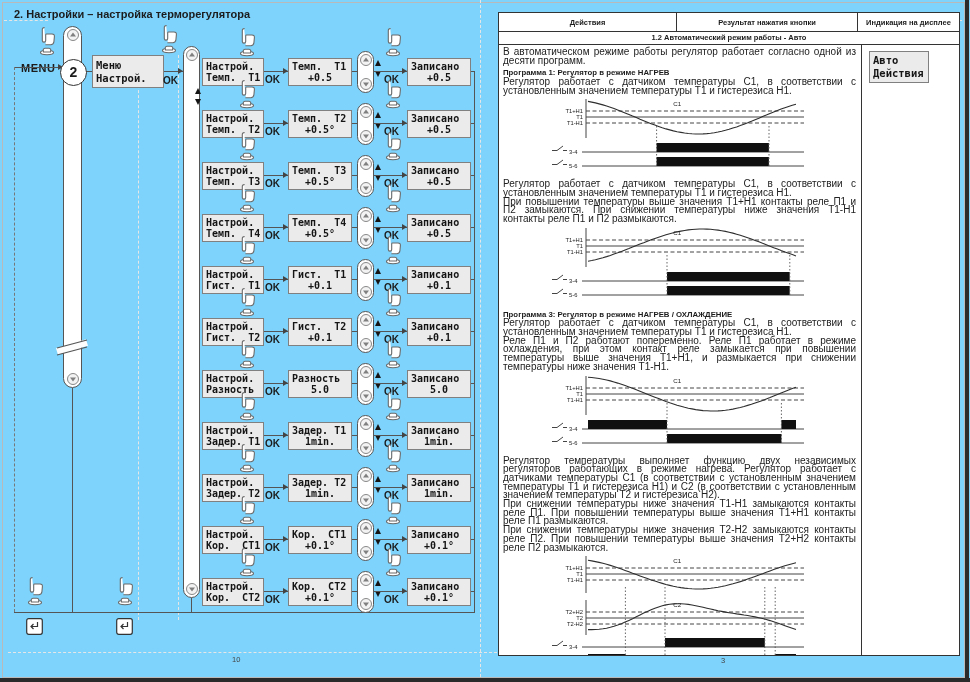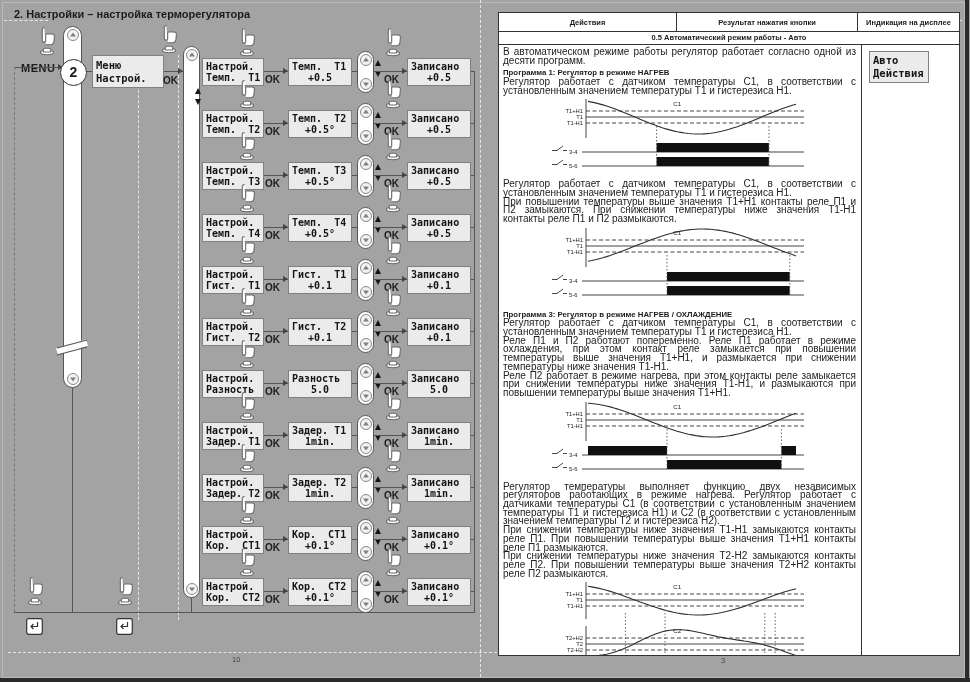--- a/index.html
+++ b/index.html
@@ -1,16 +1,16 @@
 <!DOCTYPE html>
 <html><head>
 <meta charset="utf-8">
 <style>
   html,body{margin:0;padding:0;background:#fff}
-  .stage{position:relative;width:970px;height:682px;background:#a3a3a3;overflow:hidden;
+  .stage{position:relative;width:970px;height:682px;background:#7dd3fc;overflow:hidden;
          font-family:"Liberation Sans",sans-serif;color:#1c1c1c}
   .frame{position:absolute;left:2px;top:2px;width:961px;height:674px;border:1px solid #b9b9b9}
   .edge-r{position:absolute;left:965px;top:0;width:4px;height:682px;background:#2a2a2a}
   .edge-b{position:absolute;left:0;top:678px;width:970px;height:4px;background:#2a2a2a}
   .guide-v{position:absolute;border-left:1px dashed #e6e6e6}
   .guide-h{position:absolute;border-top:1px dashed #e6e6e6}
 
   .lp-title{position:absolute;left:14px;top:8px;font-size:11px;font-weight:bold}
   .hl{position:absolute;height:1.2px;background:#555}
   .vl{position:absolute;width:1.2px;background:#555}
@@ -614,21 +614,21 @@
     <div class="pagenum" style="left:232px;top:655px">10</div>
   </div>
 
   <div>
     <div class="rp-table">
       <div class="rp-head">
         <div class="rp-hcell b" style="width:178px">Действия</div>
         <div class="rp-hcell b" style="width:181px">Результат нажатия кнопки</div>
         <div class="rp-hcell" style="flex:1">Индикация на дисплее</div>
       </div>
-      <div class="rp-sub">0.5 Автоматический режим работы - Авто</div>
+      <div class="rp-sub">1.2 Автоматический режим работы - Авто</div>
       <div class="rp-body">
         <div id="rp-content">
             <div class="rp-p">В автоматическом режиме работы регулятор работает согласно одной из десяти программ.</div>
             <div class="rp-ptitle">Программа 1: Регулятор в режиме НАГРЕВ</div>
             <div class="rp-p">Регулятор работает с датчиком температуры С1, в соответствии с установленным значением температуры Т1 и гистерезиса Н1.</div>
             <div class="diagwrap"><svg width="280" height="78" viewBox="0 0 280 78">
                 <line x1="46" y1="3" x2="46" y2="42" stroke="#444" stroke-width="1"></line>
                 <line x1="46" y1="15" x2="264" y2="15" stroke="#444" stroke-width="1" stroke-dasharray="4,2.5"></line>
                 <text x="43" y="17" text-anchor="end" font-size="5.8" fill="#222" font-family="Liberation Sans, sans-serif">T1+H1</text>
                 <line x1="46" y1="21" x2="264" y2="21" stroke="#444" stroke-width="1"></line>
@@ -667,21 +667,20 @@
                 <path d="M12 68.5 h5 l6 -4.5 M23 68.5 h4" fill="none" stroke="#444" stroke-width="1"></path>
                 <text x="29" y="71.5" font-size="5.8" fill="#222" font-family="Liberation Sans, sans-serif">5-6</text>
                 <line x1="42" y1="70" x2="264" y2="70" stroke="#444" stroke-width="1"></line>
                 <rect x="127.0" y="61" width="122.7" height="9" fill="#101010"></rect>
                 <line x1="127.0" y1="30" x2="127.0" y2="70" stroke="#555" stroke-width="0.9" stroke-dasharray="1.5,2"></line>
                 <line x1="249.8" y1="30" x2="249.8" y2="70" stroke="#555" stroke-width="0.9" stroke-dasharray="1.5,2"></line>
               </svg></div>
             <div class="rp-ptitle">Программа 3: Регулятор в режиме  НАГРЕВ / ОХЛАЖДЕНИЕ</div>
             <div class="rp-p">Регулятор работает с датчиком температуры С1, в соответствии с установленным значением температуры Т1 и гистерезиса Н1.</div>
             <div class="rp-p">Реле П1 и П2 работают попеременно. Реле П1 работает в режиме охлаждения, при этом контакт реле замыкается при повышении температуры выше значения Т1+Н1, и размыкается при снижении температуры ниже значения Т1-Н1.</div>
-            <div class="rp-p">Реле П2 работает в режиме нагрева, при этом контакты реле замыкается при снижении температуры ниже значения Т1-Н1, и размыкаются при повышении температуры выше значения Т1+Н1.</div>
             <div class="diagwrap"><svg width="280" height="78" viewBox="0 0 280 78">
                 <line x1="46" y1="3" x2="46" y2="42" stroke="#444" stroke-width="1"></line>
                 <line x1="46" y1="15" x2="264" y2="15" stroke="#444" stroke-width="1" stroke-dasharray="4,2.5"></line>
                 <text x="43" y="17" text-anchor="end" font-size="5.8" fill="#222" font-family="Liberation Sans, sans-serif">T1+H1</text>
                 <line x1="46" y1="21" x2="264" y2="21" stroke="#444" stroke-width="1"></line>
                 <text x="43" y="23" text-anchor="end" font-size="5.8" fill="#222" font-family="Liberation Sans, sans-serif">T1</text>
                 <line x1="46" y1="27" x2="264" y2="27" stroke="#444" stroke-width="1" stroke-dasharray="4,2.5"></line>
                 <text x="43" y="29" text-anchor="end" font-size="5.8" fill="#222" font-family="Liberation Sans, sans-serif">T1-H1</text>
                 <polyline points="48.0,4.2 51.7,4.5 55.4,5.0 59.1,5.5 62.9,6.2 66.6,7.0 70.3,7.9 74.0,9.0 77.7,10.1 81.4,11.3 85.1,12.5 88.9,13.9 92.6,15.3 96.3,16.7 100.0,18.2 103.7,19.7 107.4,21.2 111.1,22.7 114.9,24.2 118.6,25.6 122.3,27.1 126.0,28.5 129.7,29.8 133.4,31.0 137.1,32.2 140.9,33.3 144.6,34.3 148.3,35.2 152.0,35.9 155.7,36.6 159.4,37.1 163.1,37.6 166.9,37.8 170.6,38.0 174.3,38.0 178.0,37.9 181.7,37.6 185.4,37.2 189.1,36.7 192.9,36.1 196.6,35.3 200.3,34.5 204.0,33.5 207.7,32.4 211.4,31.3 215.1,30.0 218.9,28.7 222.6,27.4 226.3,25.9 230.0,24.5 233.7,23.0 237.4,21.5 241.1,20.0 244.9,18.5 248.6,17.0 252.3,15.6 256.0,14.2" fill="none" stroke="#2e2e2e" stroke-width="1.1"></polyline>
                 <text x="133.2" y="9.5" font-size="6.2" fill="#222" font-family="Liberation Sans, sans-serif">C1</text>

